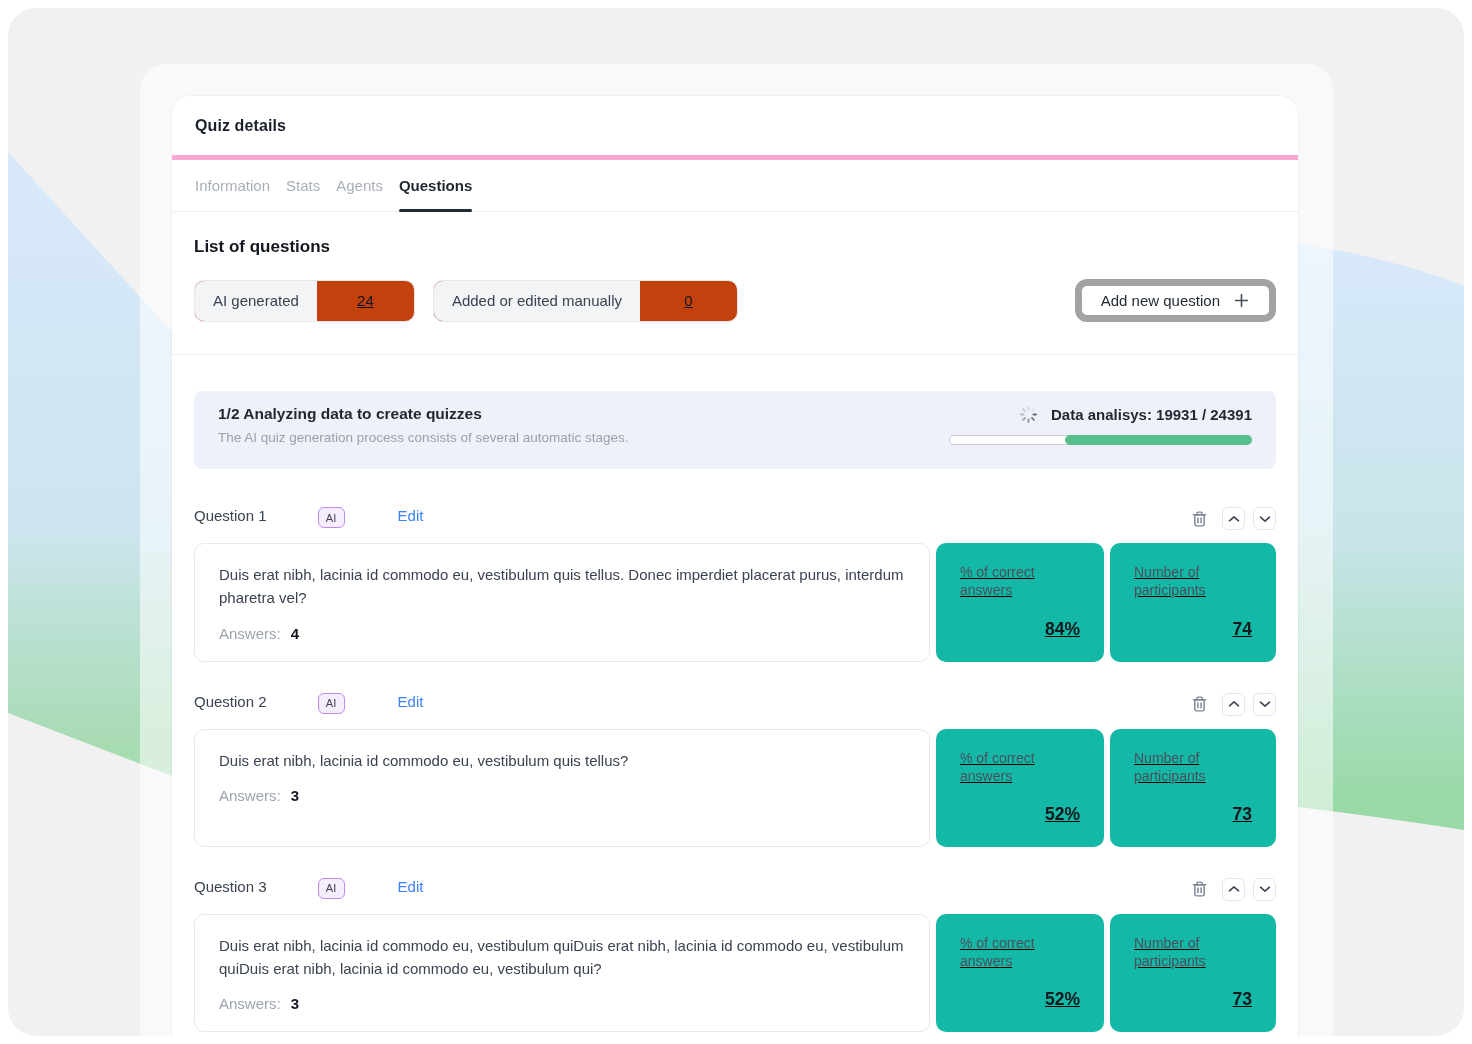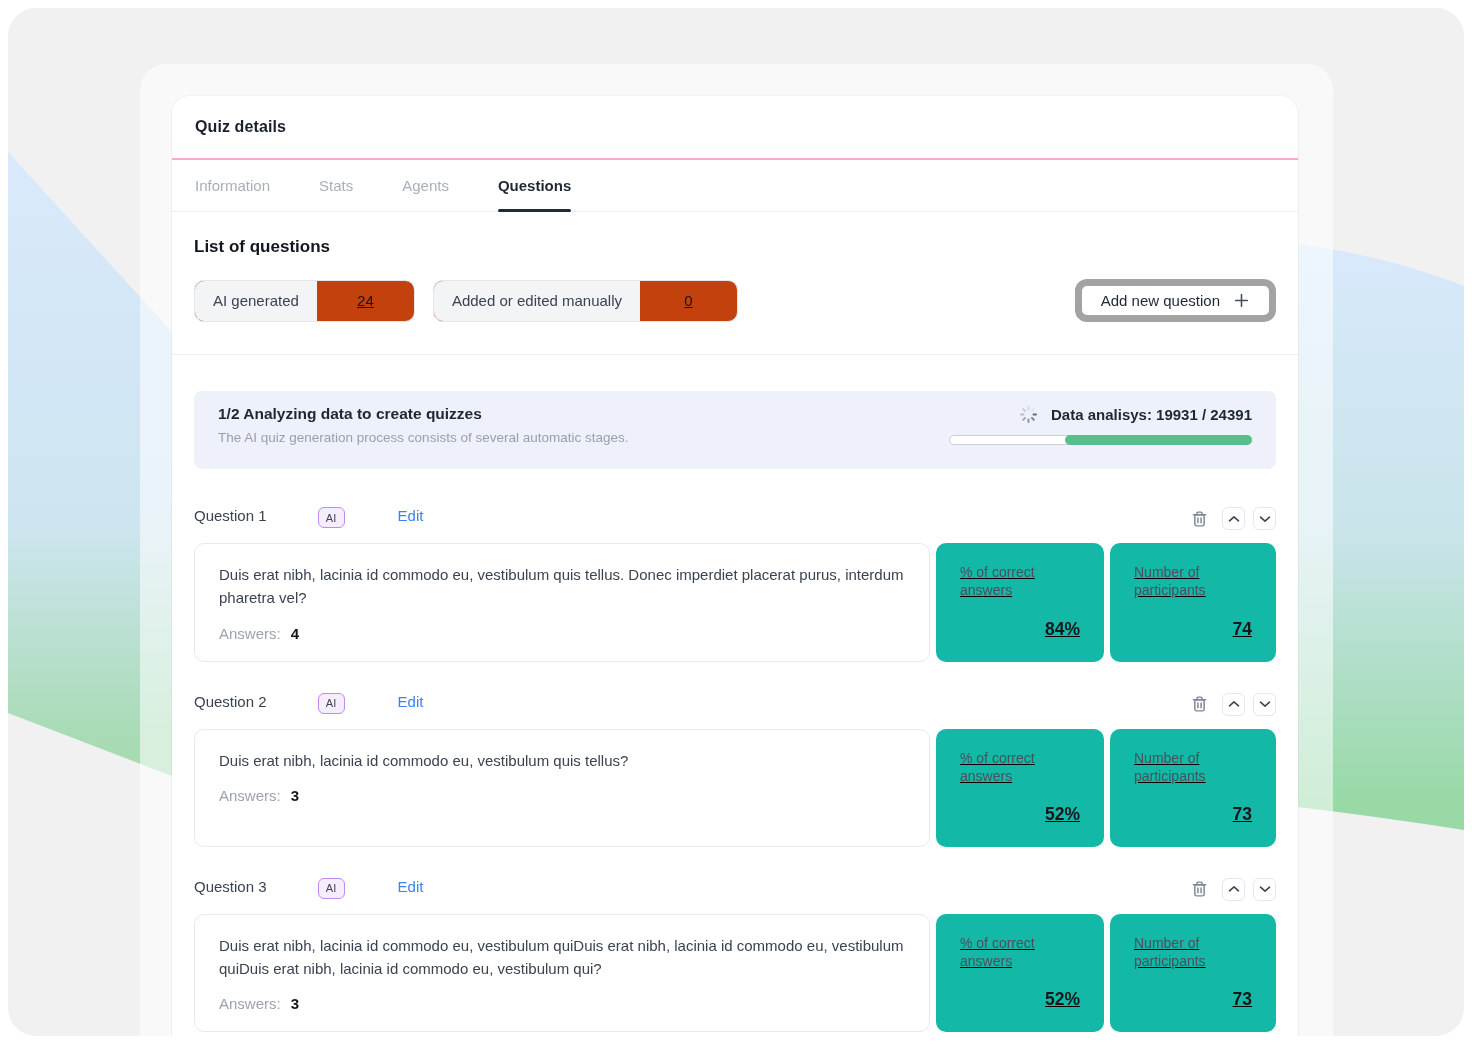--- a/index.html
+++ b/index.html
@@ -24,25 +24,25 @@
     border-radius: 26px 26px 0 0;
   }
   .card {
     position: absolute; left: 164px; top: 88px; width: 1126px; bottom: 0;
     background: #ffffff;
     border-radius: 18px 18px 0 0;
     box-shadow: 0 1px 2px rgba(16,24,40,.05), 0 0 0 1px rgba(16,24,40,.03);
   }
 
   
-  .card-header { height: 64px; display: flex; align-items: center; padding: 0 23px; border-bottom: 2px solid #f9a8d4; }
+  .card-header { height: 64px; display: flex; align-items: center; padding: 0 23px; border-bottom: 5px solid #f9a8d4; }
   .card-title { font-size: 16px; font-weight: 700; color: #1A202C; letter-spacing: .1px; }
 
   
-  .tabs { display: flex; height: 52px; padding: 0 23px; gap: 49px; border-bottom: 1px solid #EDEEF2; }
+  .tabs { display: flex; height: 52px; padding: 0 23px; gap: 16px; border-bottom: 1px solid #EDEEF2; }
   .tab { display: flex; align-items: center; font-size: 15px; color: #A9AFB9; position: relative; cursor: pointer; }
   .tab.active { color: #1F2733; font-weight: 600; }
   .tab.active::after { content: ""; position: absolute; left: 0; right: 0; bottom: -1px; height: 3px; background: #232B3A; border-radius: 2px; }
 
   
   .section-top { padding: 25px 22px 32px; border-bottom: 1px solid #EDEEF2; }
   .section-title { font-size: 17px; font-weight: 700; color: #12161F; margin: 0 0 22px; }
   .controls { display: flex; align-items: center; }
   .chip { display: flex; height: 42px; border: 1px solid #E5E7EB; border-radius: 10px; overflow: hidden; background: #c2410c; cursor: pointer; }
   .chip + .chip { margin-left: 18px; }

